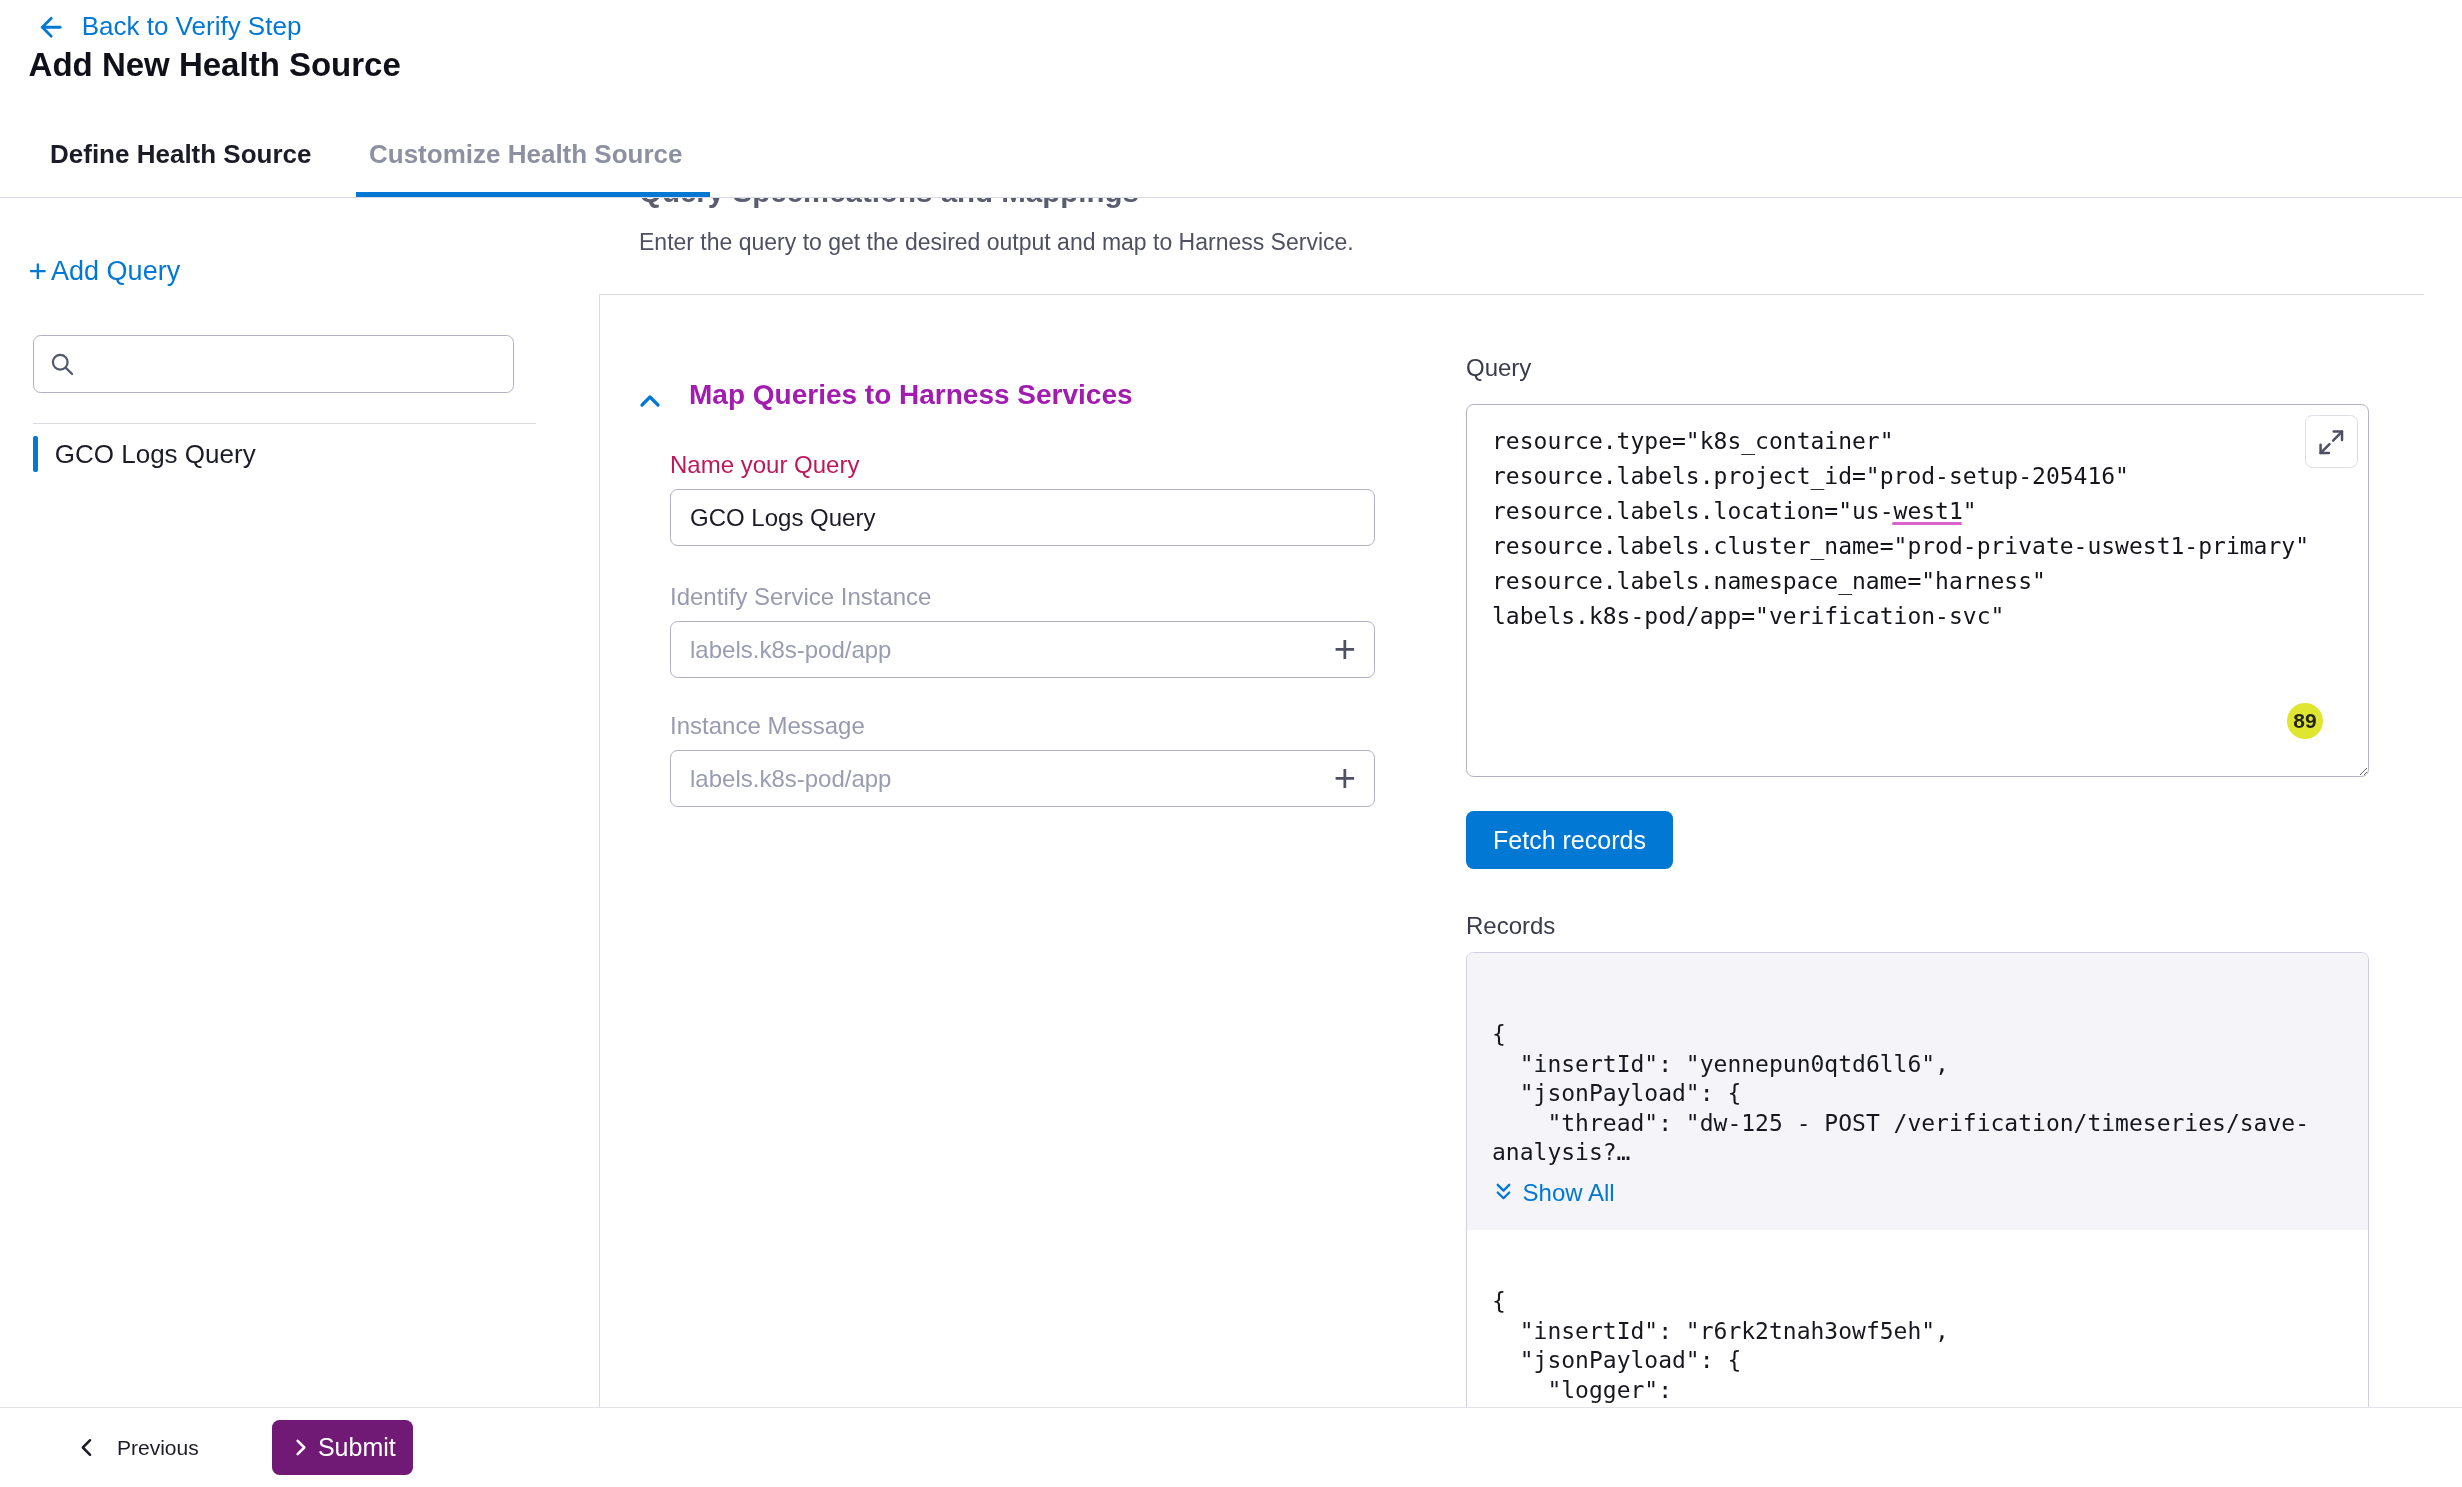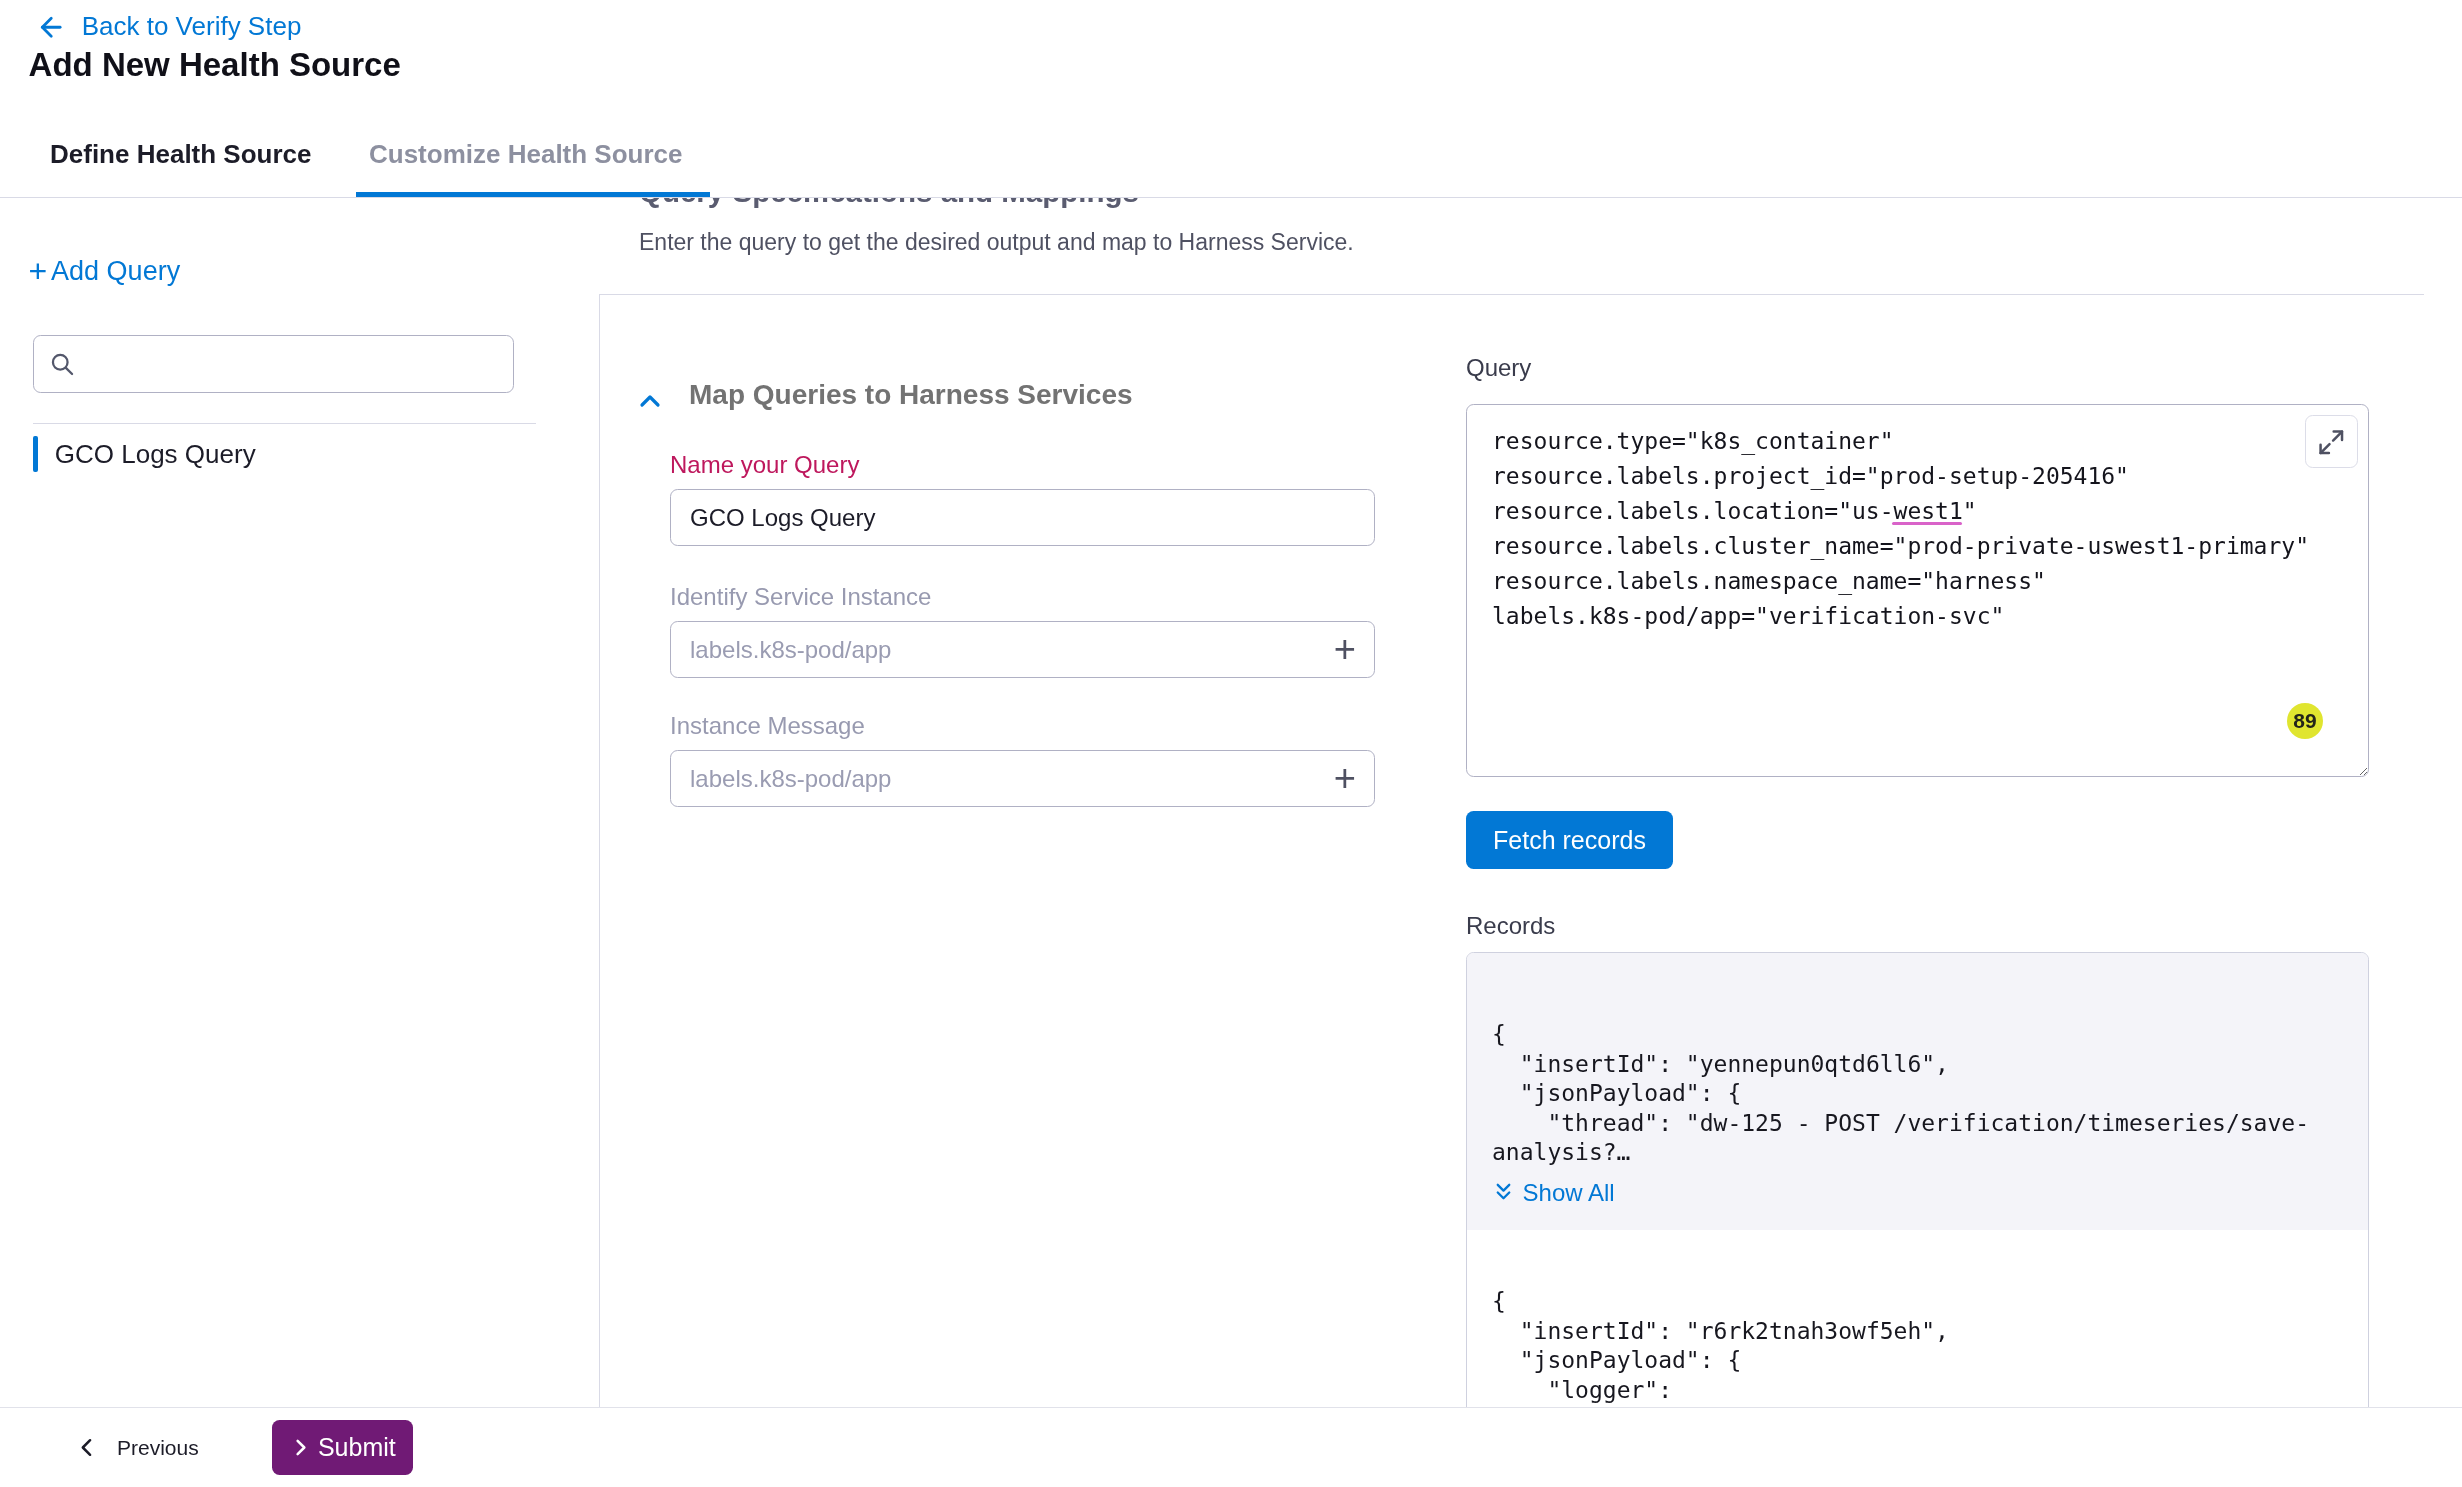--- a/index.html
+++ b/index.html
@@ -31,21 +31,21 @@
   .add-query { position: absolute; top: 255px; left: 28.6px; display: flex; align-items: center; gap: 3.8px; color: #0278d5; font-size: 27px; cursor: pointer; }
   .add-plus { font-size: 32px; font-weight: 400; line-height: 1; }
   .search-box { position: absolute; top: 335px; left: 33px; width: 481px; height: 58px; border: 1px solid #b0b1c4; border-radius: 7.6px; display: flex; align-items: center; padding: 0 15.2px; gap: 11.4px; background: #fff; }
   .search-box input { border: none; outline: none; flex: 1; font-size: 24px; font-family: inherit; min-width: 0; }
   .sidebar-divider { position: absolute; top: 423px; left: 33px; width: 503px; height: 1px; background: #d9dae6; }
   .query-item { position: absolute; top: 436px; left: 33px; display: flex; align-items: center; gap: 17px; font-size: 26px; color: #1c1c28; cursor: pointer; }
   .query-item-bar { width: 4.8px; height: 36px; background: #0278d5; border-radius: 1.9px; }
 
   
   .collapse-chevron { position: absolute; top: 385px; left: 634px; cursor: pointer; }
-  .map-heading { position: absolute; top: 379px; left: 689px; font-size: 28px; font-weight: 700; color: #737373; }
+  .map-heading { position: absolute; top: 379px; left: 689px; font-size: 28px; font-weight: 700; color: #a21caf; }
   .field-label { position: absolute; font-size: 24px; color: #be185d; }
   .field-label.muted { color: #989ab0; }
   .lbl-name { top: 451px; left: 670px; }
   .text-input { position: absolute; top: 489px; left: 670px; width: 705px; height: 57px; border: 1px solid #b0b1c4; border-radius: 7.6px; font-size: 24px; font-family: inherit; padding: 0 19px; color: #1c1c28; outline: none; }
   .lbl-svc { top: 583px; left: 670px; }
   .lbl-msg { top: 712px; left: 670px; }
   .input-wrap { position: absolute; width: 705px; height: 57px; left: 670px; }
   .wrap-svc { top: 621px; }
   .wrap-msg { top: 750px; }
   .input-wrap input { width: 100%; height: 100%; border: 1px solid #b0b1c4; border-radius: 7.6px; font-size: 24px; font-family: inherit; padding: 0 61px 0 19px; outline: none; color: #1c1c28; }

